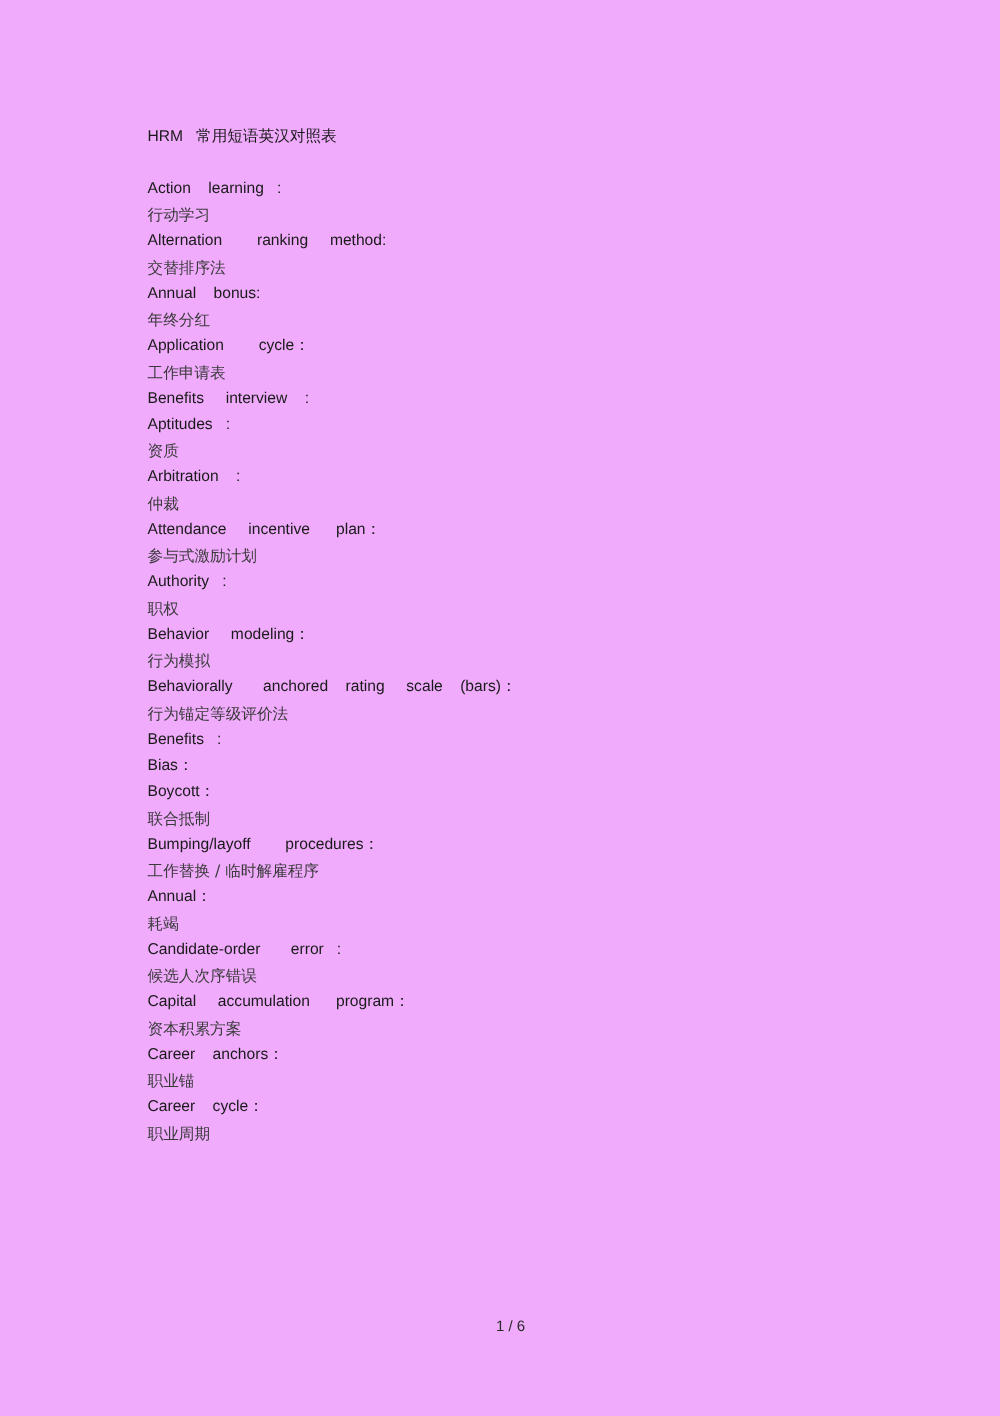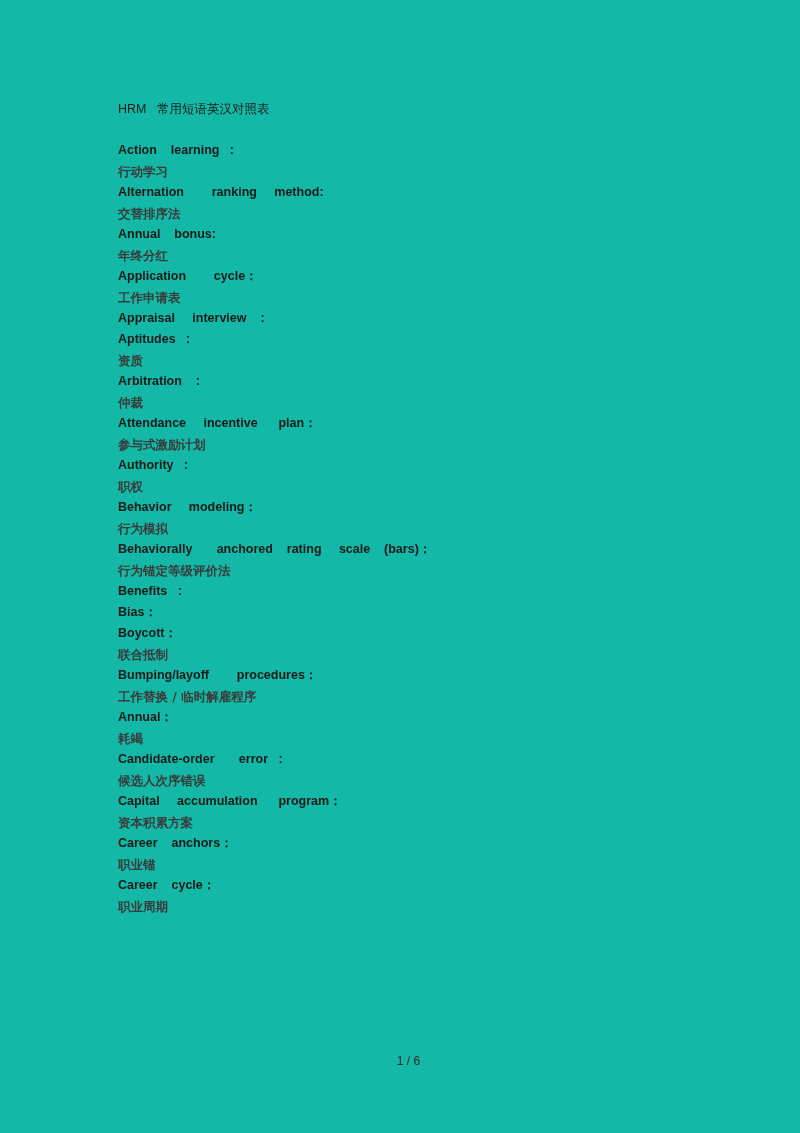--- a/index.html
+++ b/index.html
@@ -13,41 +13,40 @@
     height: 1133px;
     position: relative;
     font-family: "Liberation Sans", "DejaVu Sans", sans-serif;
     color: #1a1a1a;
     -webkit-font-smoothing: antialiased;
     overflow: hidden;
   }
   .page {
     position: absolute;
     inset: 0;
-    background: #14b8a6;
+    background: #f0abfc;
   }
   .doc-body {
     position: absolute;
     left: 118px;
     top: 99px;
     width: 580px;
   }
   .doc-title {
     font-size: 12.5px;
     line-height: 21px;
     color: #1a1a1a;
     white-space: pre;
     margin: 0 0 0 0;
   }
   .spacer {
     height: 20px;
   }
   .entry {
     margin: 0;
-    font-weight: bold;
   }
   .term {
     font-size: 12.5px;
     line-height: 21px;
     color: #1a1a1a;
     white-space: pre;
     margin: 0;
   }
   .gloss {
     font-size: 12.5px;
@@ -92,21 +91,21 @@
         </div>
         <div class="entry">
           <p class="term">Annual    bonus:</p>
           <p class="gloss">年终分红</p>
         </div>
         <div class="entry">
           <p class="term">Application        cycle：</p>
           <p class="gloss">工作申请表</p>
         </div>
         <div class="entry">
-          <p class="term">Appraisal     interview    :</p>
+          <p class="term">Benefits     interview    :</p>
         </div>
         <div class="entry">
           <p class="term">Aptitudes   :</p>
           <p class="gloss">资质</p>
         </div>
         <div class="entry">
           <p class="term">Arbitration    :</p>
           <p class="gloss">仲裁</p>
         </div>
         <div class="entry">

